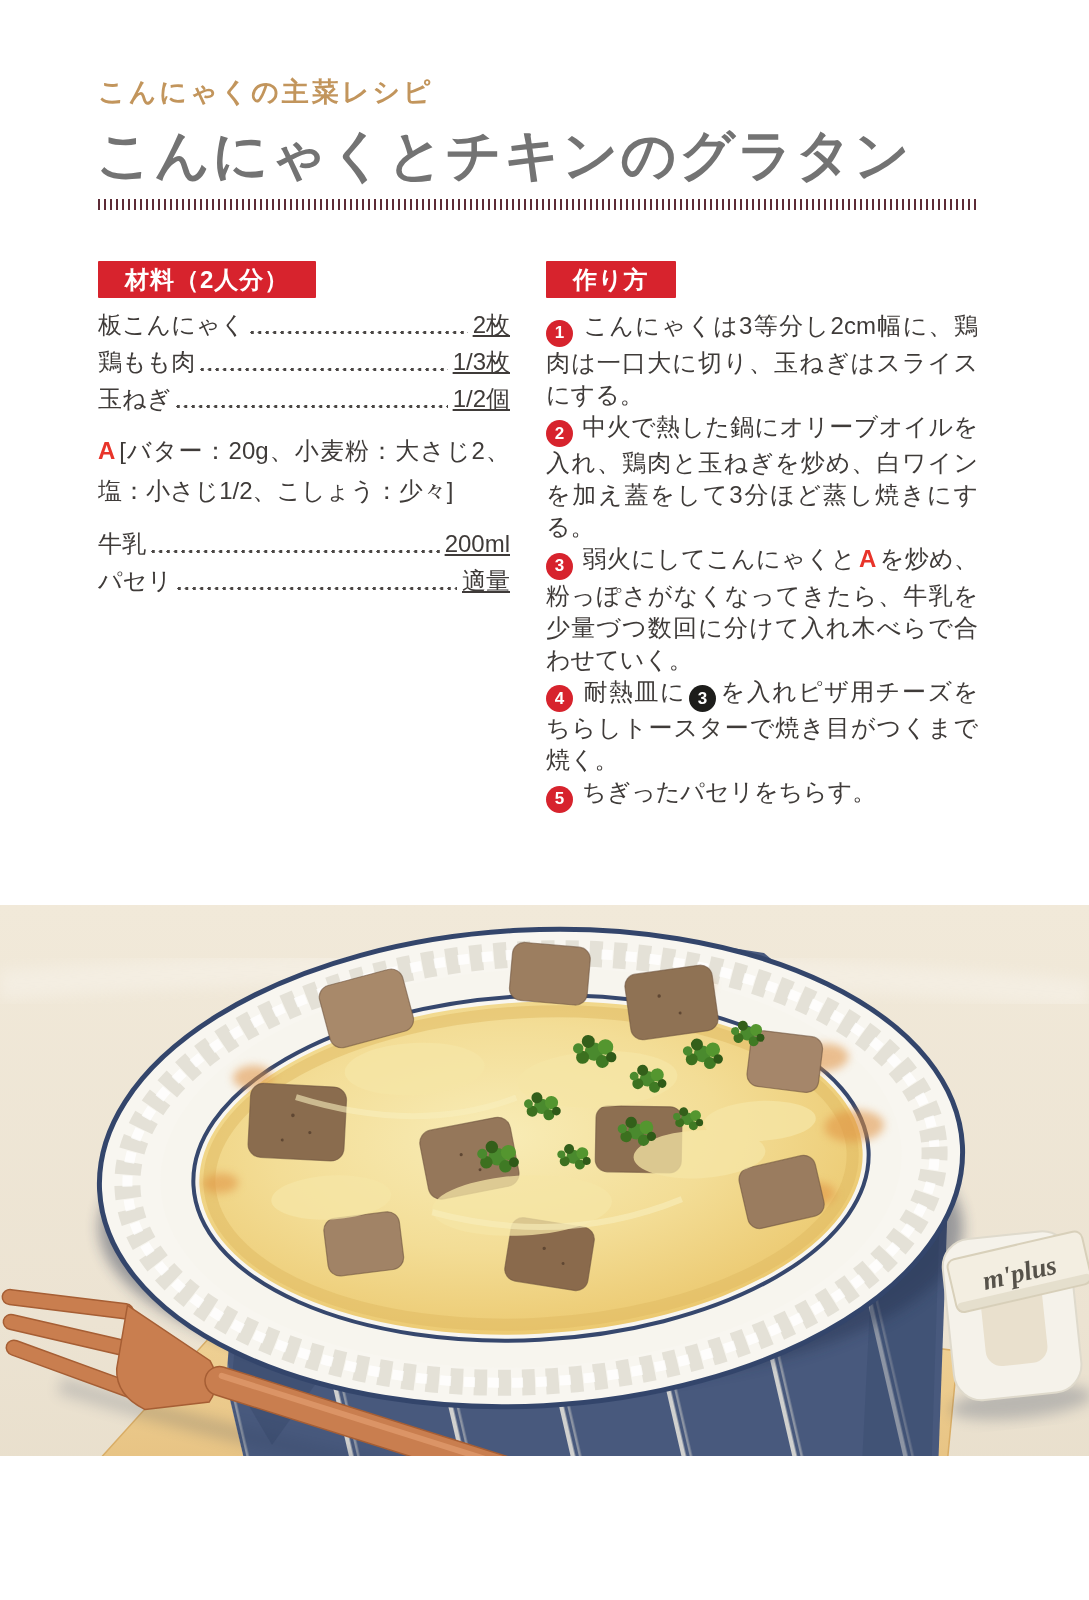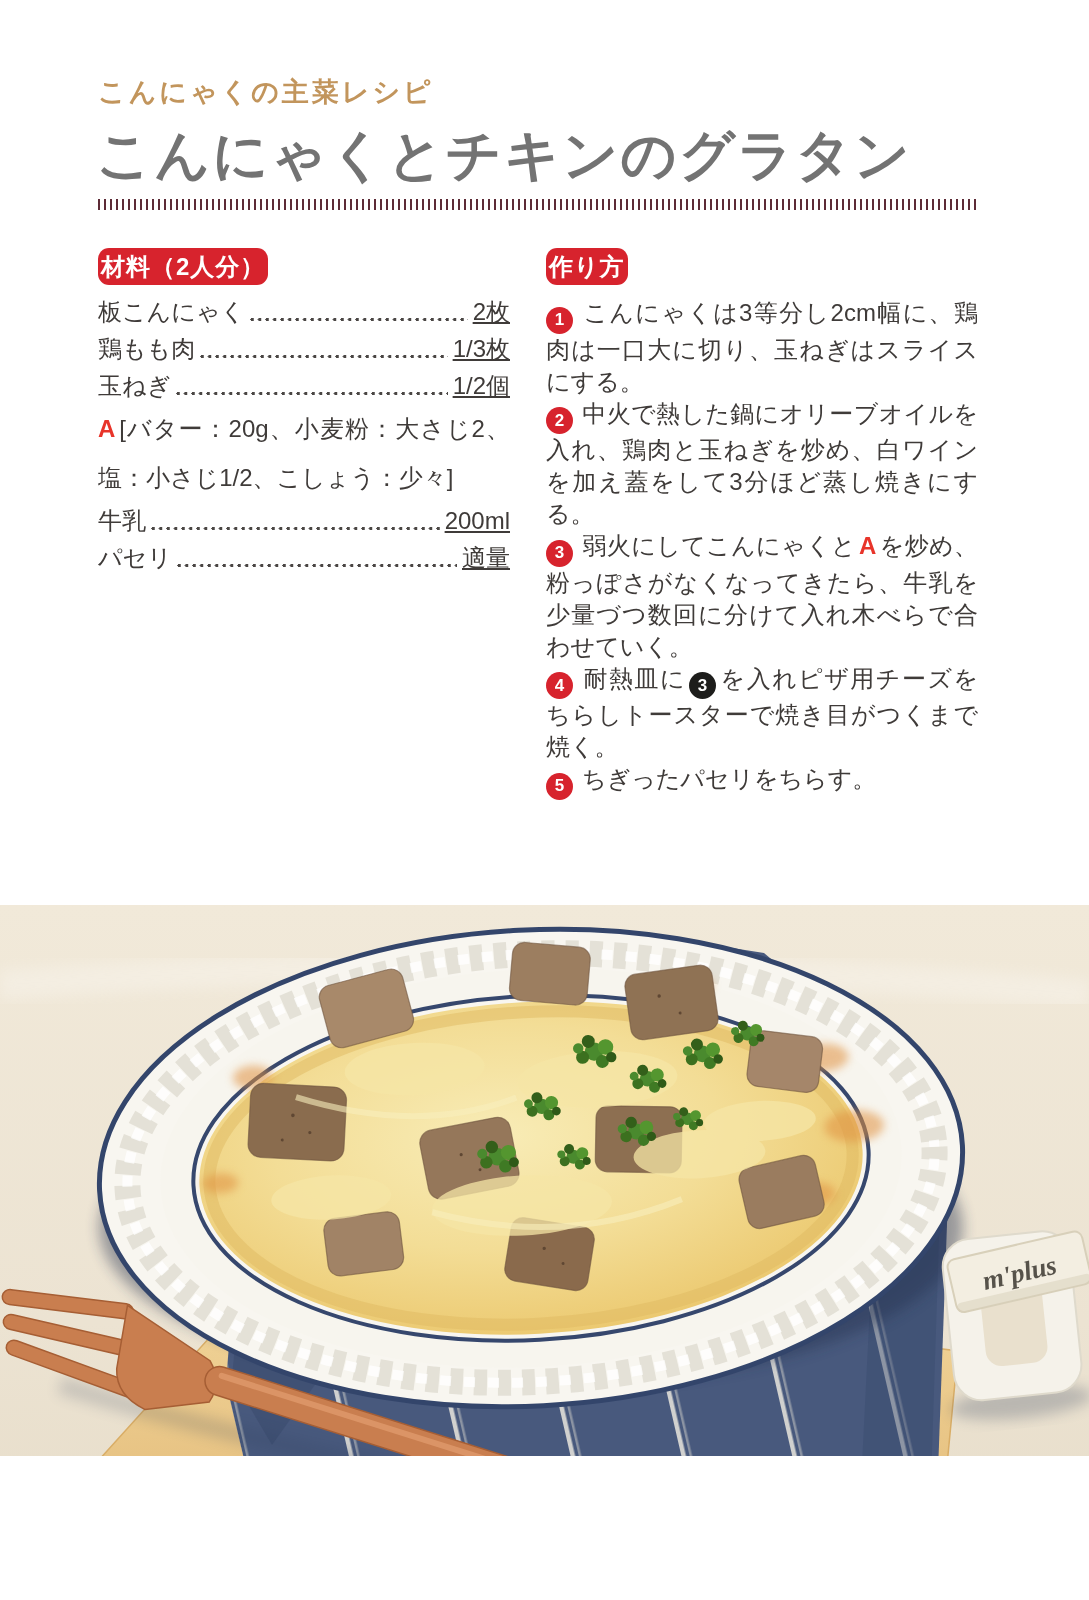--- a/index.html
+++ b/index.html
@@ -8,29 +8,29 @@
   .subtitle{position:absolute;left:98px;top:74px;font-family:"Liberation Serif","DejaVu Serif",serif;
         font-size:27px;font-weight:bold;color:#c2955c;letter-spacing:3px;}
   .title{position:absolute;left:96px;top:108px;font-family:"Liberation Serif","DejaVu Serif",serif;
         font-size:55px;font-weight:bold;color:#737373;letter-spacing:2px;white-space:nowrap;margin-top:11px;}
   .divider{position:absolute;left:98px;top:199px;width:880px;height:11px;
         background:repeating-linear-gradient(to right,#5d2b36 0 2px,transparent 2px 6px);}
   .cols{position:absolute;left:98px;top:248px;width:880px;display:flex;}
   .col-left{width:412px;margin-right:36px;}
   .col-right{width:432px;}
   .pill{display:inline-block;background:#d7232d;color:#ffffff;font-weight:bold;font-size:24px;
-        line-height:37px;padding:0 3px;border-radius:11px;letter-spacing:1px;}
+        line-height:37px;padding:0 27px;border-radius:1px;letter-spacing:1px;margin-top:13px;}
   .ing-list{margin-top:8px;}
   .ing-row{display:flex;align-items:baseline;height:37px;line-height:37px;font-size:24px;}
   .ing-name{white-space:nowrap;}
   .ing-amt{white-space:nowrap;text-decoration:underline;}
   .dots{flex:1 1 auto;height:5px;margin:0 5px 8px 5px;align-self:flex-end;
         background-image:radial-gradient(circle at 2.2px 2.5px,#4a4644 1.7px,transparent 1.9px);
         background-size:7.5px 5px;background-repeat:repeat-x;}
-  .group-a{margin:0 0;font-size:24px;line-height:49px;text-align:justify;}
+  .group-a{margin:14px 0;font-size:24px;line-height:40px;text-align:justify;}
   .a-marker{color:#e8342a;font-weight:bold;margin-right:4px;}
   .steps{margin-top:12px;}
   .step{margin:0;font-size:24px;line-height:32px;text-align:justify;}
   .stepnum{display:inline-flex;width:27px;height:27px;border-radius:50%;background:#d7232d;color:#fff;
         font-size:17px;font-weight:bold;align-items:center;justify-content:center;
         vertical-align:-4px;margin-right:9px;}
   .stepnum.black{background:#1d1d1b;margin:0 3px;}
   .red-a{color:#e8342a;font-weight:bold;padding:0 3px;}
   .photo{position:absolute;left:0;top:905px;width:1089px;height:695px;}
   .page-num{position:absolute;left:40px;top:1512px;font-size:36px;color:#8b5cf6;letter-spacing:1px;z-index:5;}

